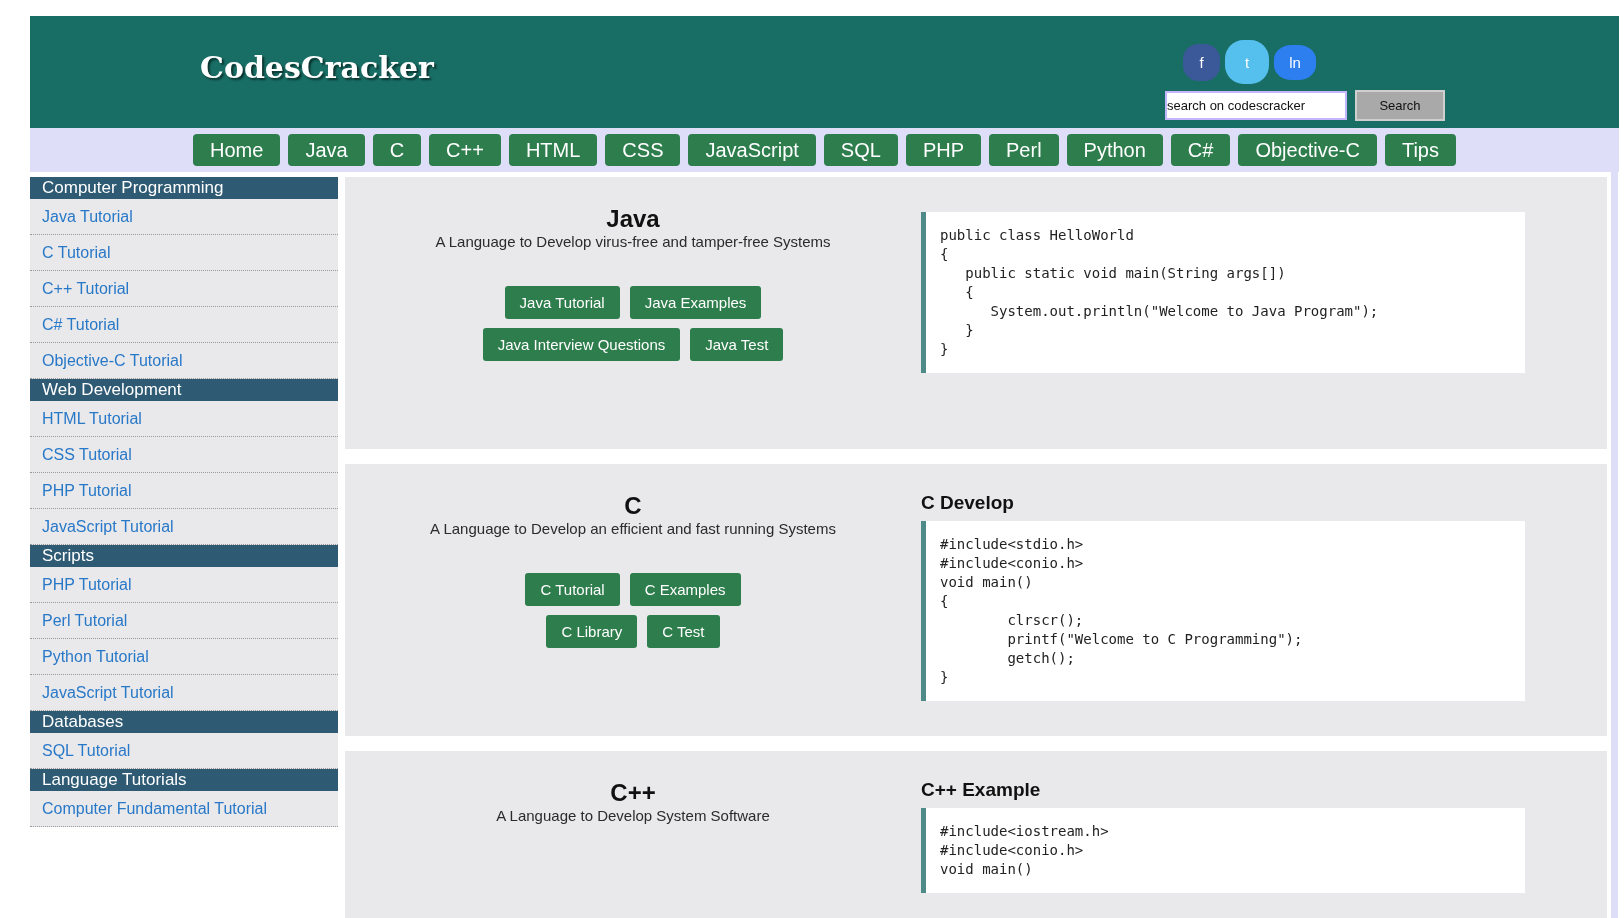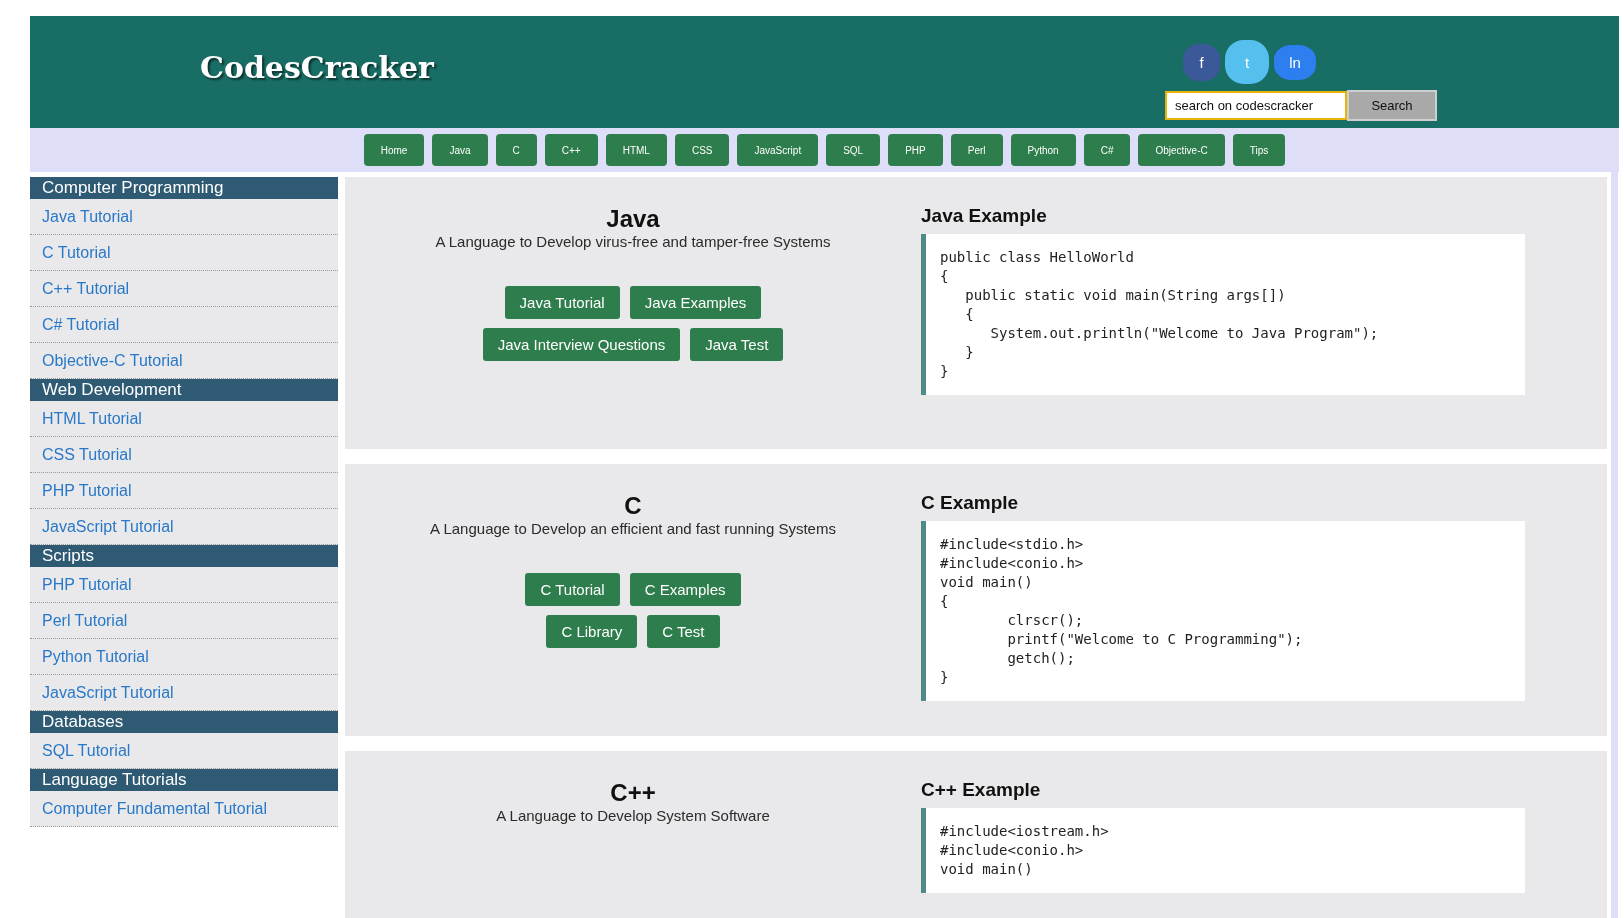--- a/index.html
+++ b/index.html
@@ -13,31 +13,31 @@
     font-family:"DejaVu Serif", serif; font-weight:bold; font-size:30px;
     text-shadow:2px 2px 2px rgba(0,0,0,0.55); }
   .header-right { position:absolute; right:172px; top:24px; width:282px; }
   .social-row { display:flex; align-items:center; gap:5px; margin-left:18px; height:44px; }
   .social { display:flex; align-items:center; justify-content:center;
     color:#ffffff; font-size:15px; border-radius:42%; }
   .social.f  { width:37px; height:37px; }
   .social.t  { width:44px; height:44px; }
   .social.ln { width:42px; height:35px; }
   .search-row { display:flex; margin-top:6px; align-items:center; }
-  .search-input { width:182px; height:29px; border:2px solid #eab308; background:#fff;
-    font-size:13px; padding:0 8px; color:#111; outline:none; }
+  .search-input { width:182px; height:29px; border:2px solid #c4b5fd; background:#fff;
+    font-size:13px; padding:0 0; color:#111; outline:none; }
   .search-input::placeholder { color:#111; opacity:1; }
-  .search-btn { width:90px; height:31px; margin-left:0; background:#a9a9a9;
+  .search-btn { width:90px; height:31px; margin-left:8px; background:#a9a9a9;
     border:2px solid #cfcfcf; font-size:13px; color:#111; cursor:pointer; }
 
   
   .nav-bar { height:44px; background:#dedef8; display:flex; align-items:center;
     justify-content:center; gap:8px; padding-left:0; }
   .nav-btn { background:#2e7d4c; color:#fff; border:none; border-radius:4px;
-    height:32px; padding:0 17px; font-size:10px; cursor:pointer;
+    height:32px; padding:0 17px; font-size:20px; cursor:pointer;
     font-family:"Liberation Sans", sans-serif; }
 
   
   .content-row { display:flex; margin-top:5px; }
   .right-strip { position:absolute; top:156px; bottom:-800px; right:1px; width:7px;
     background:#dedef8; }
 
   
   .sidebar { width:308px; flex:none; }
   .side-header { height:22px; background:#2e5a74; color:#ffffff; font-size:17px;
@@ -136,41 +136,40 @@
                 <button class="sec-btn">Java Tutorial</button>
                 <button class="sec-btn">Java Examples</button>
               </div>
               <div class="btn-row">
                 <button class="sec-btn">Java Interview Questions</button>
                 <button class="sec-btn">Java Test</button>
               </div>
             </div>
           </div>
           <div class="sec-right">
-            <h3 class="example-title">Java Example</h3>
             <pre class="code-block"><div class="code-line">public class HelloWorld</div><div class="code-line">{</div><div class="code-line">   public static void main(String args[])</div><div class="code-line">   {</div><div class="code-line">      System.out.println("Welcome to Java Program");</div><div class="code-line">   }</div><div class="code-line">}</div></pre>
           </div>
         </section>
         <section class="content-section">
           <div class="sec-left">
             <h2 class="sec-title">C</h2>
             <p class="sec-desc">A Language to Develop an efficient and fast running Systems</p>
             <div class="btn-rows">
               <div class="btn-row">
                 <button class="sec-btn">C Tutorial</button>
                 <button class="sec-btn">C Examples</button>
               </div>
               <div class="btn-row">
                 <button class="sec-btn">C Library</button>
                 <button class="sec-btn">C Test</button>
               </div>
             </div>
           </div>
           <div class="sec-right">
-            <h3 class="example-title">C Example</h3>
+            <h3 class="example-title">C Develop</h3>
             <pre class="code-block"><div class="code-line">#include&lt;stdio.h&gt;</div><div class="code-line">#include&lt;conio.h&gt;</div><div class="code-line">void main()</div><div class="code-line">{</div><div class="code-line">        clrscr();</div><div class="code-line">        printf("Welcome to C Programming");</div><div class="code-line">        getch();</div><div class="code-line">}</div></pre>
           </div>
         </section>
         <section class="content-section">
           <div class="sec-left">
             <h2 class="sec-title">C++</h2>
             <p class="sec-desc">A Language to Develop System Software</p>
           </div>
           <div class="sec-right">
             <h3 class="example-title">C++ Example</h3>

